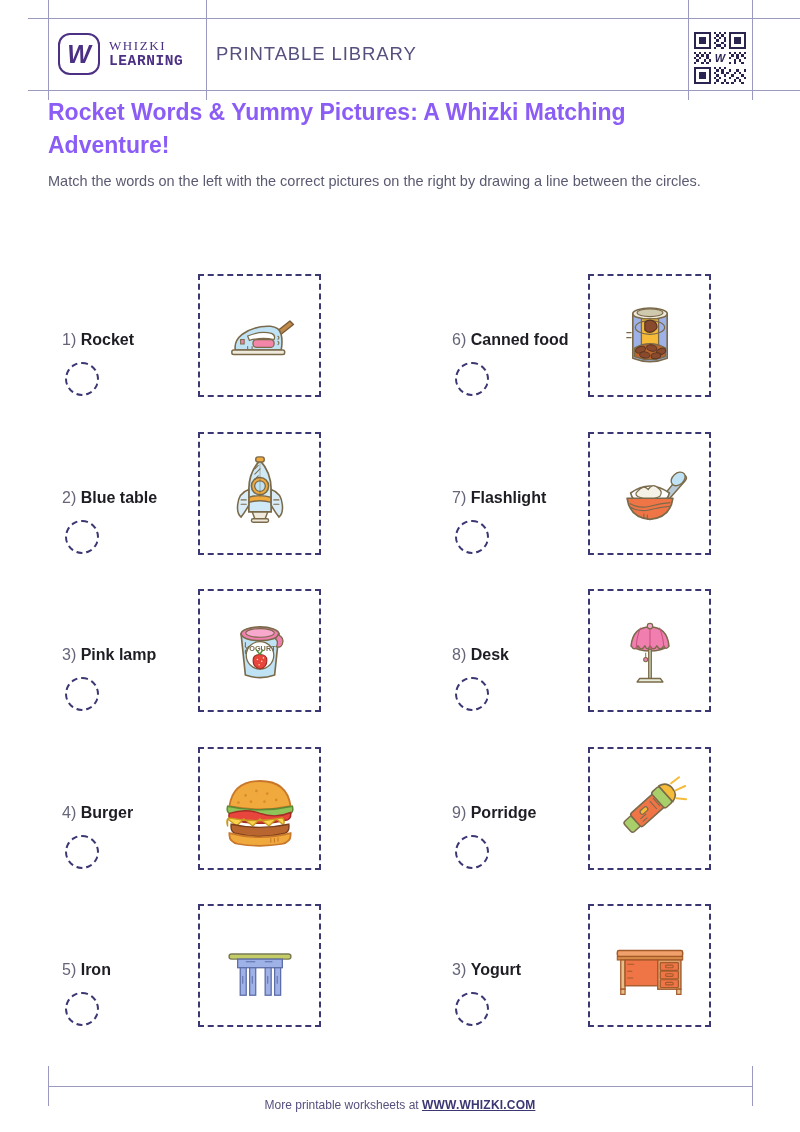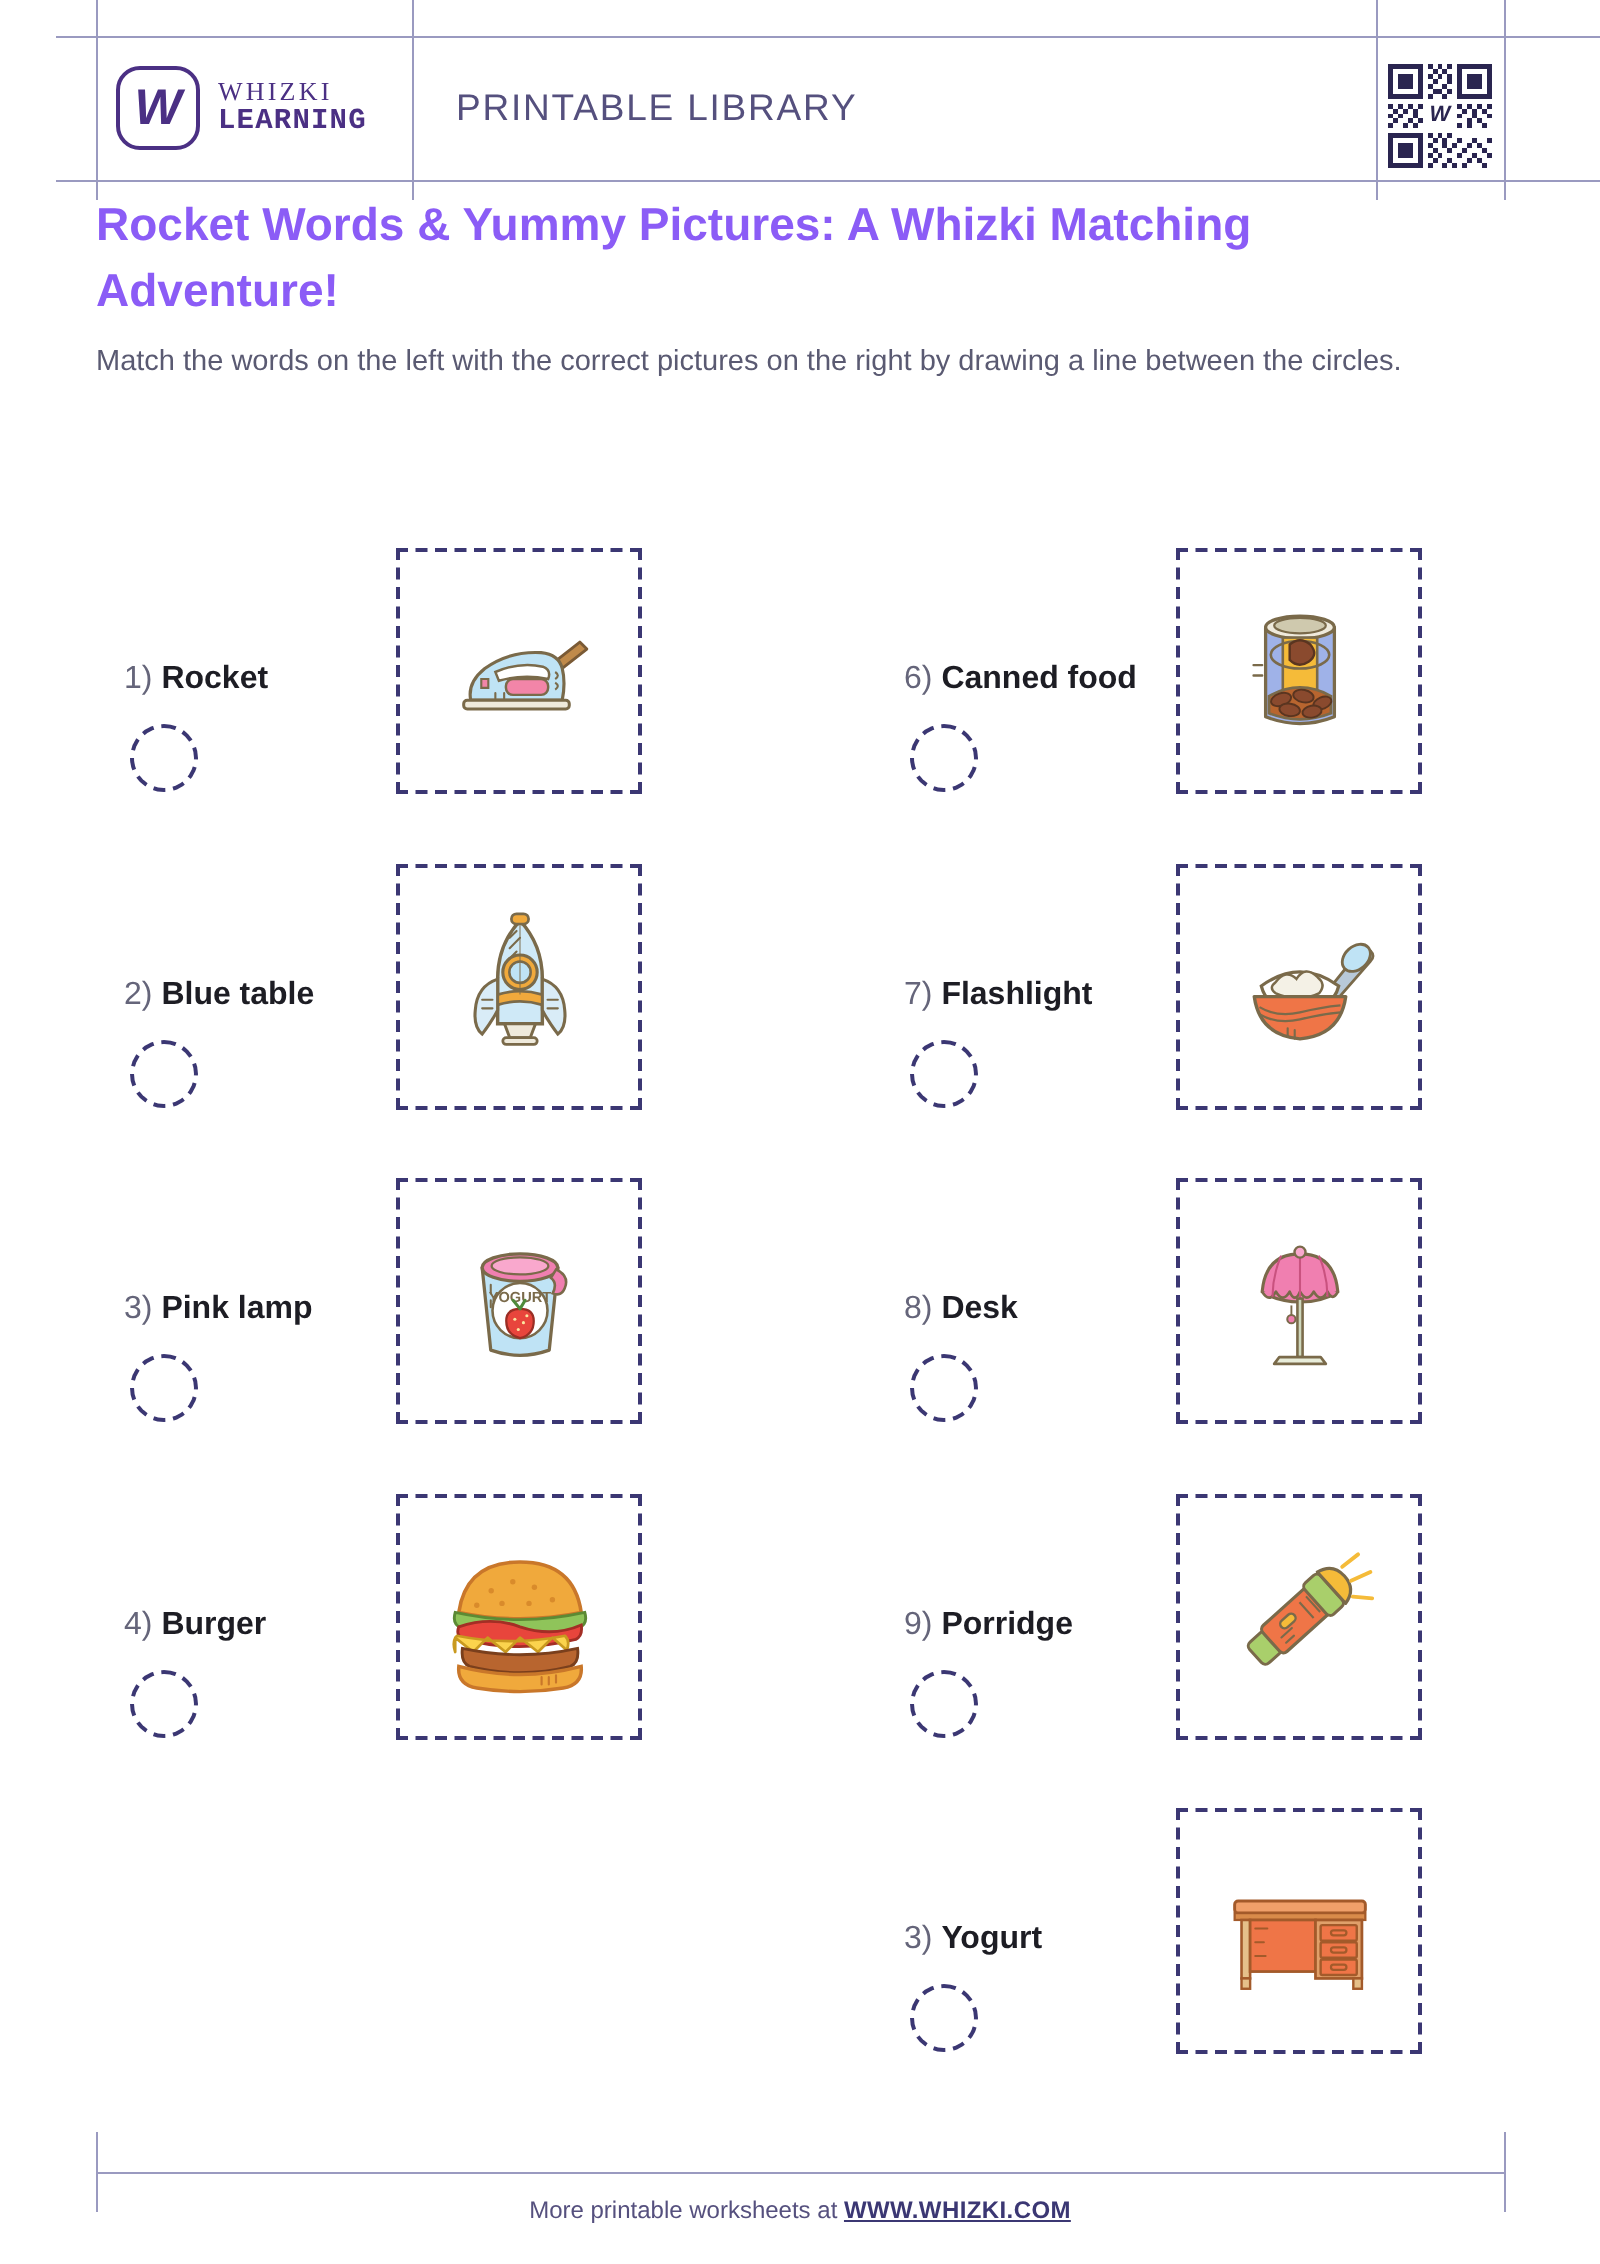--- a/index.html
+++ b/index.html
@@ -30,21 +30,21 @@
   .logo-mark {
     width:42px; height:42px; border:2.4px solid #4b3084; border-radius:12px;
     display:flex; align-items:center; justify-content:center;
     font-weight:bold; font-size:25px; color:#4b3084; font-style:italic;
     line-height:1;
   }
   .logo-words { display:flex; flex-direction:column; line-height:1.12; }
   .logo-words .l1 { font-size:13px; letter-spacing:1.6px; color:#4b3084;font-family:Liberation Serif, serif; }
   .logo-words .l2 { font-size:14.5px; letter-spacing:0.6px; color:#4b3084; font-weight:bold;font-family:Liberation Mono, monospace; }
 
-  .header-titles { padding-left:22px; display:flex; flex-direction:column; justify-content:center; line-height:1.22; }
+  .header-titles { padding-left:10px; display:flex; flex-direction:column; justify-content:center; line-height:1.22; }
   .ht-1 { font-size:18.5px; color:#55507e; letter-spacing:0.9px; }
   .ht-2 { font-size:19.5px; color:#4b3084; letter-spacing:0.8px; font-weight:bold; }
 
   .qr-wrap { position:absolute; right:12px; top:14px; width:52px; height:52px; }
   .qr-wrap svg { display:block; }
   .qr-logo {
     position:absolute; left:50%; top:50%; transform:translate(-50%,-50%);
     width:15px; height:13px; background:#ffffff;
     display:flex; align-items:center; justify-content:center;
     font-size:11px; font-weight:bold; color:#2a2550; font-style:italic; line-height:1;
@@ -438,20 +438,41 @@
             <path d="M55 44 v12 M60 44 v12" stroke="#7a6a4a" stroke-width="1.2"></path>
           </g>
           <path d="M74 22 l9 -7 M79 30 l11 -5 M80 39 l11 1" stroke="#f5bb39" stroke-width="2.2" stroke-linecap="round"></path>
         </svg>
         </span>
       </div>
     </div>
   </div>
 
   <div class="row">
+    <div class="col col-left">
+      <div class="item-label">
+        <span class="item-num">5)</span>
+        <span class="item-text">Iron</span>
+      </div>
+      <div class="dot"></div>
+      <div class="picbox">
+        <span>
+        <svg width="86" height="86" viewBox="0 0 100 100">
+          <rect x="14" y="36" width="72" height="6" rx="3" fill="#c3cc66" stroke="#7a7a55" stroke-width="1.6"></rect>
+          <rect x="24" y="42" width="52" height="10" fill="#9fb2e8" stroke="#5e6ea8" stroke-width="1.5"></rect>
+          <rect x="27" y="52" width="7" height="32" fill="#9fb2e8" stroke="#5e6ea8" stroke-width="1.5"></rect>
+          <rect x="38" y="52" width="7" height="32" fill="#9fb2e8" stroke="#5e6ea8" stroke-width="1.5"></rect>
+          <rect x="56" y="52" width="7" height="32" fill="#9fb2e8" stroke="#5e6ea8" stroke-width="1.5"></rect>
+          <rect x="67" y="52" width="7" height="32" fill="#9fb2e8" stroke="#5e6ea8" stroke-width="1.5"></rect>
+          <path d="M30 62 v8 M41 62 v8 M59 62 v8 M70 62 v8" stroke="#5e6ea8" stroke-width="1.2" stroke-linecap="round"></path>
+          <path d="M34 45 h10 M56 45 h8" stroke="#5e6ea8" stroke-width="1.2" stroke-linecap="round"></path>
+        </svg>
+        </span>
+      </div>
+    </div>
     <div class="col col-right">
       <div class="item-label">
         <span class="item-num">3)</span>
         <span class="item-text">Yogurt</span>
       </div>
       <div class="dot"></div>
       <div class="picbox">
         <span>
         <svg width="86" height="86" viewBox="0 0 100 100">
           <rect x="12" y="32" width="76" height="7" rx="2" fill="#f0a06a" stroke="#a35a2a" stroke-width="1.7"></rect>

